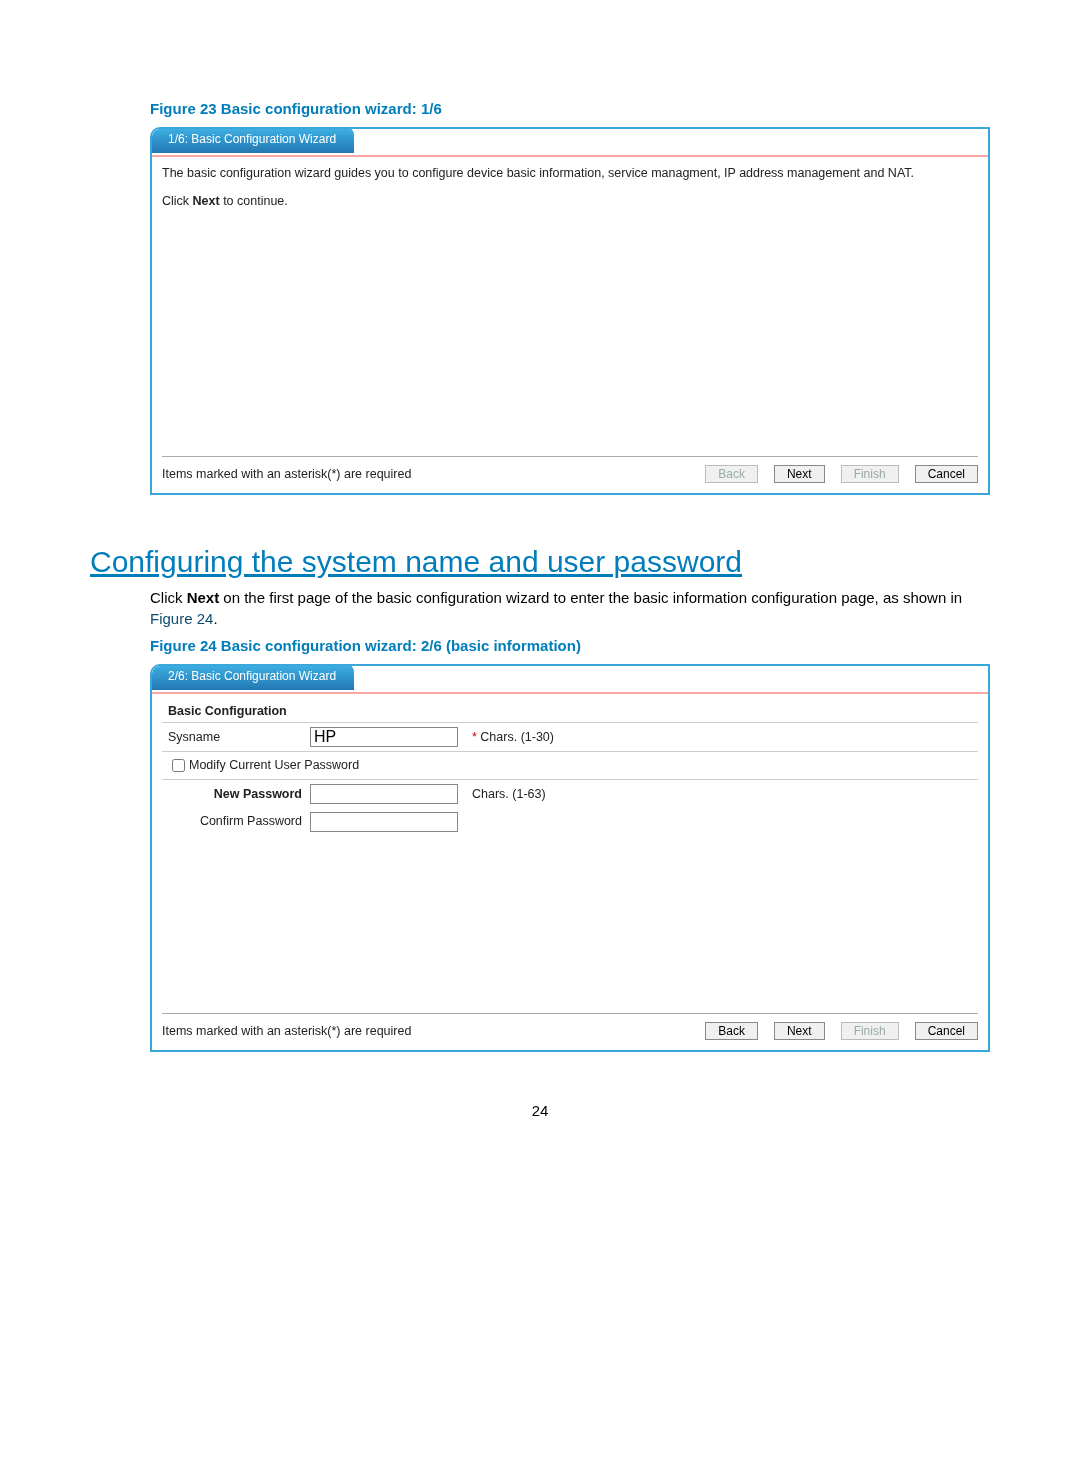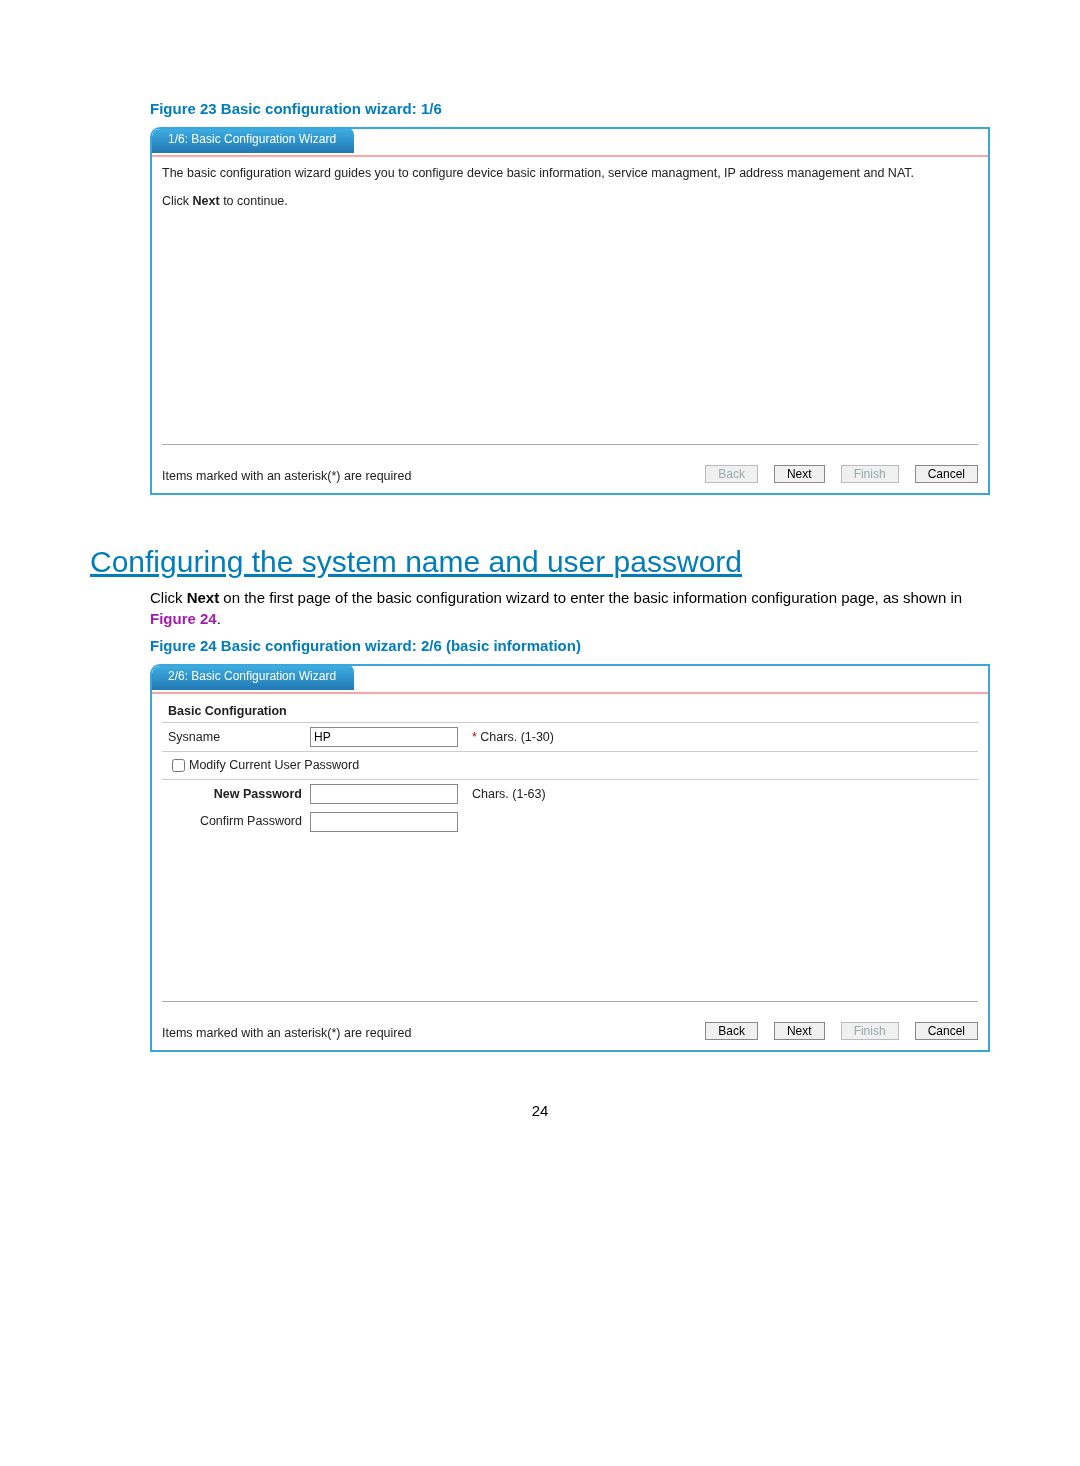--- a/index.html
+++ b/index.html
@@ -53,22 +53,22 @@
     flex-direction: column;
   }
   .wizard-body .intro {
     margin: 2px 0 8px 0;
     line-height: 1.4;
   }
   .wizard-body .grow { flex: 1; }
   .wizard-footer {
     border-top: 1px solid #aaa;
     display: flex;
-    align-items: flex-end;
-    padding-top: 20px;
+    align-items: center;
+    padding-top: 8px;
     font-size: 12.5px;
   }
   .wizard-footer .req { flex: 1; color: #222; }
   .wbtn {
     border: 1px solid #888;
     background: #f0f0f0;
     font-size: 12px;
     padding: 1px 12px;
     margin-left: 16px;
     cursor: pointer;
@@ -79,27 +79,27 @@
     font-size: 30px;
     font-weight: normal;
     margin: 50px 0 8px 0;
     text-decoration: underline;
   }
   .body-text {
     margin: 0 0 8px 60px;
     font-size: 15px;
     line-height: 1.4;
   }
-  .link { color: #a21caf; font-weight: bold; }
+  .link { color: #0c4a6e; }
   
   .form-table { width: 100%; border-collapse: collapse; font-size: 12.5px; }
   .form-table td { padding: 4px 6px; vertical-align: middle; }
   .row-sep td { border-bottom: 1px solid #ccc; }
   .section-header-row td { font-weight: bold; padding-top:4px; padding-bottom:4px;}
-  .txtinput { border: 1px solid #888; height: 18px; font-size: 12px; padding: 0 3px; }
+  .txtinput { border: 1px solid #888; height: 18px; font-size: 16px; padding: 0 3px; }
   .chk { vertical-align: middle; margin-right:4px;}
   .red { color: #c00; }
   .page-num { text-align:center; font-size:15px; margin-top:50px;}
 </style>
 </head>
 <body>
 
 <div class="page">
 
   <div class="fig-caption">Figure 23 Basic configuration wizard: 1/6</div>

